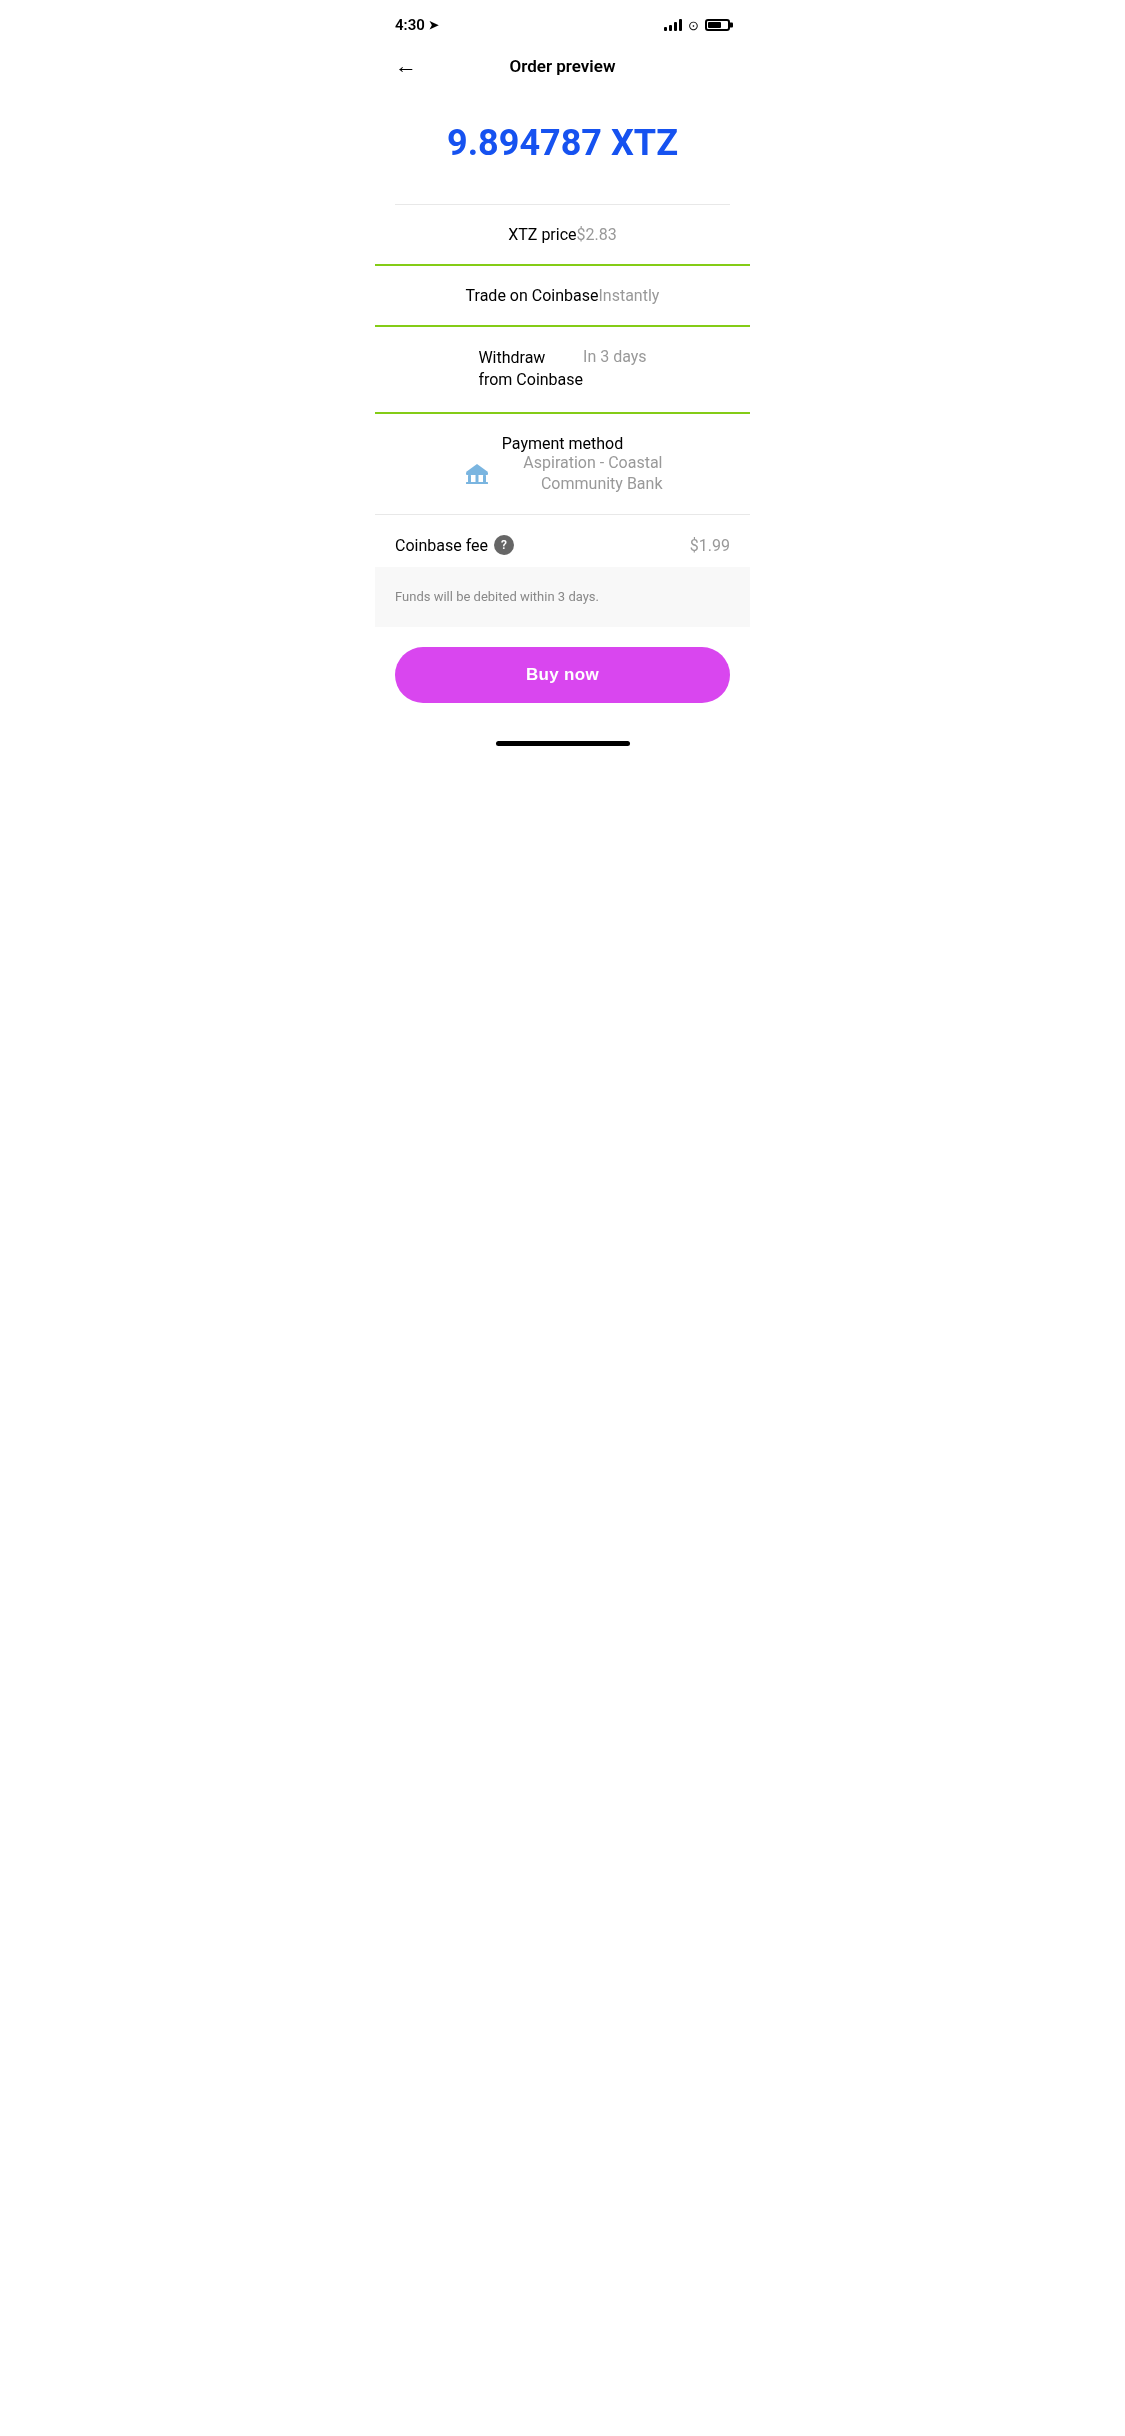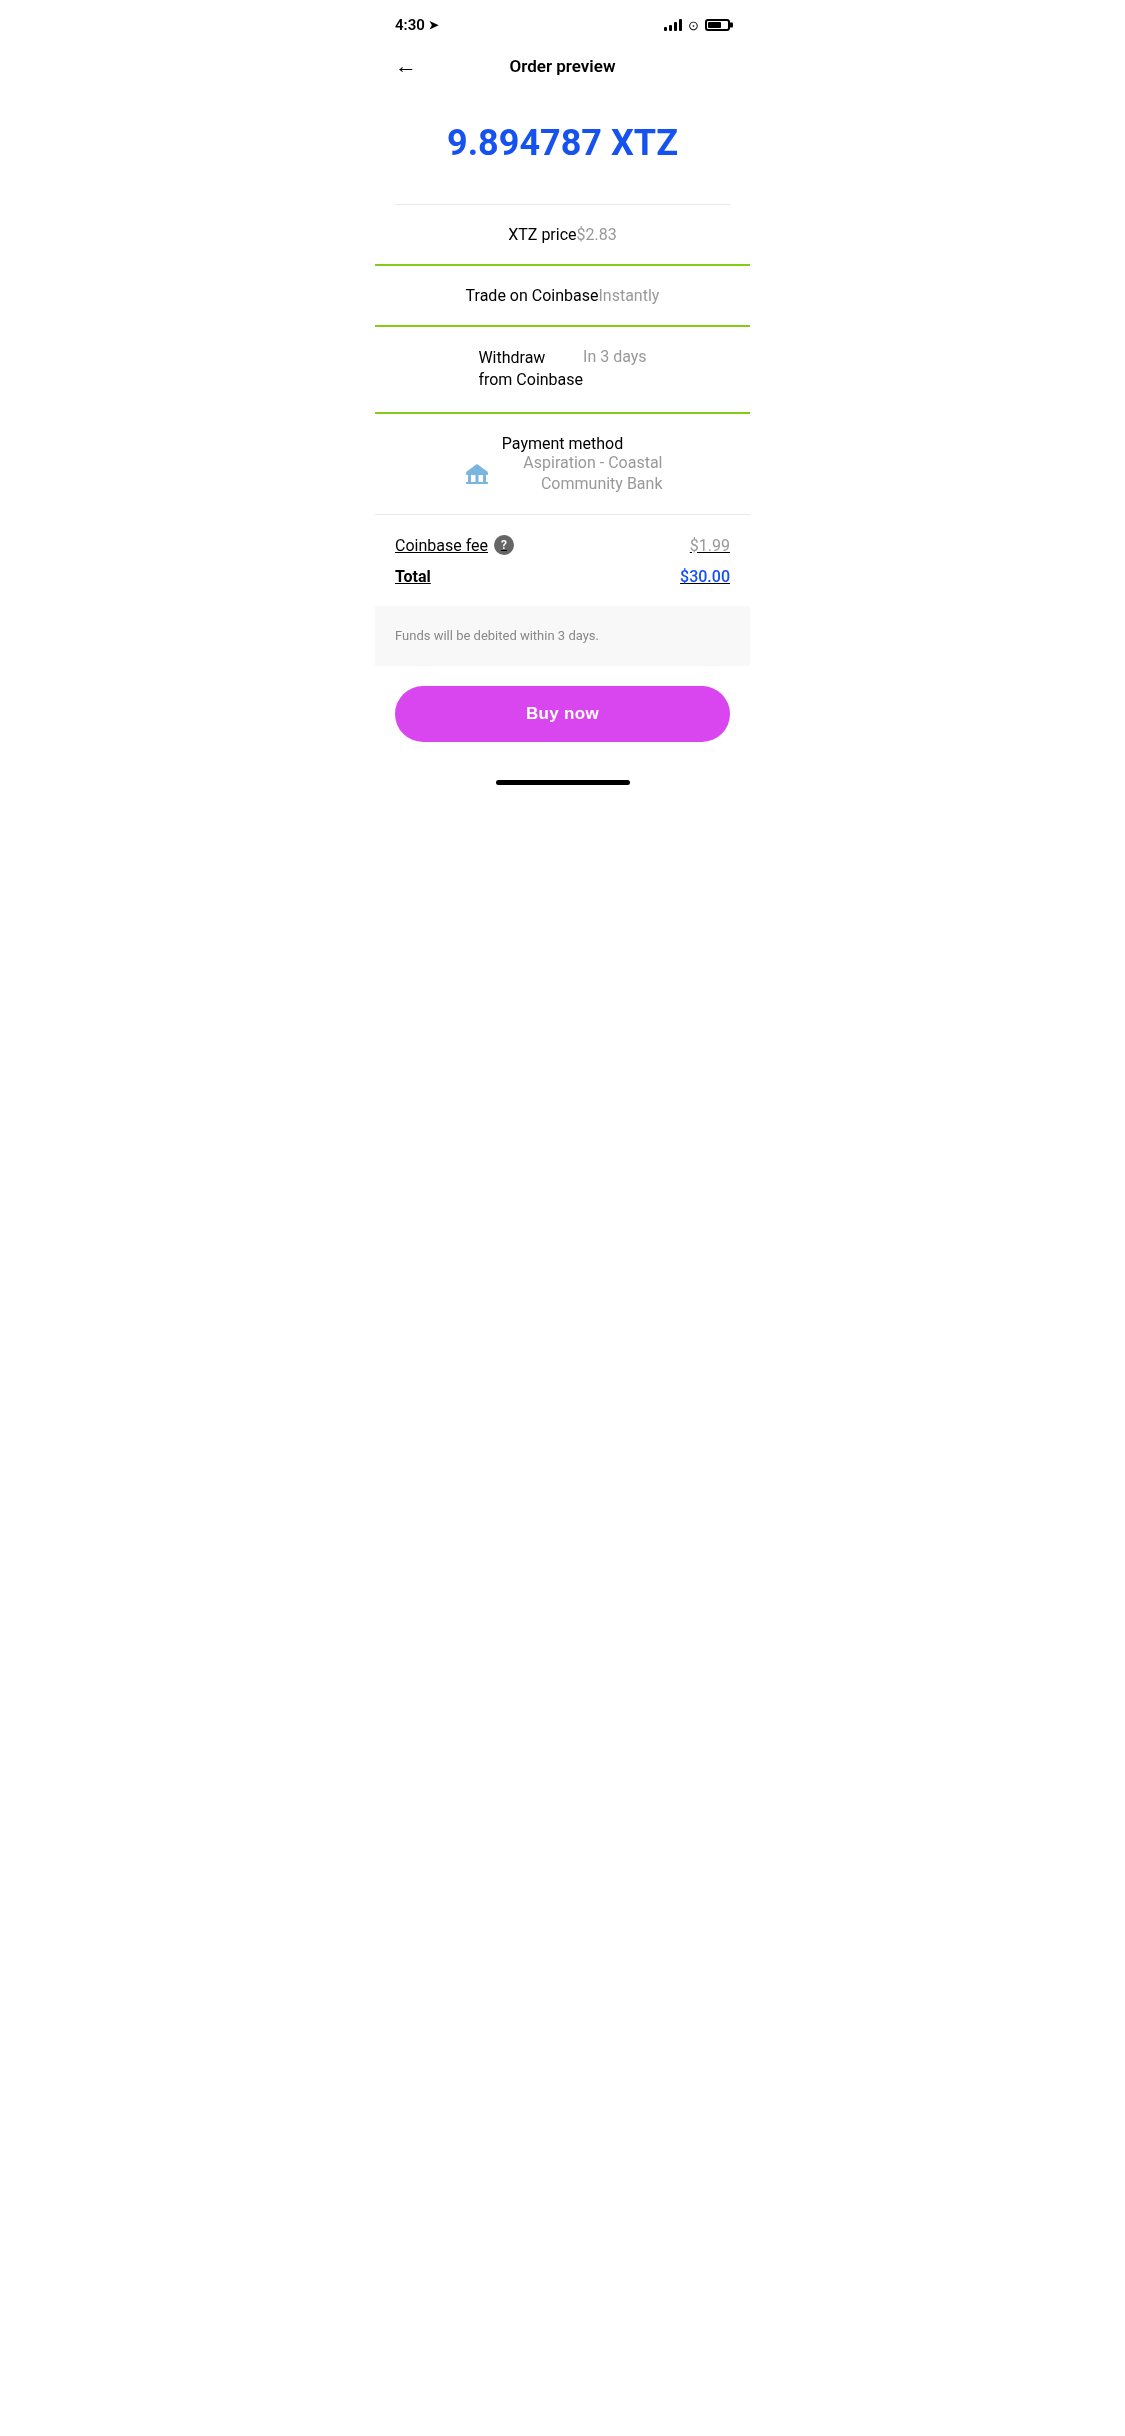--- a/index.html
+++ b/index.html
@@ -206,21 +206,20 @@
     .bank-name {
       font-size: 16px;
       color: #999;
       text-align: right;
       line-height: 1.3;
     }
 
     
     .fee-section {
       padding: 20px 20px 0 20px;
-      text-decoration: underline;
     }
 
     .fee-row {
       display: flex;
       justify-content: space-between;
       align-items: center;
       margin-bottom: 12px;
     }
 
     .fee-label {
@@ -386,24 +385,20 @@
 </div>
 
 <div class="fee-section">
   <div class="fee-row">
     <div class="fee-label">
       <span>Coinbase fee</span>
       <div class="fee-help">?</div>
     </div>
     <span class="fee-value">$1.99</span>
   </div>
-  <div class="total-row">
-    <span class="total-label">Total</span>
-    <span class="total-value">$30.00</span>
-  </div>
 </div>
 
 <div class="disclaimer">
   <p class="disclaimer-text">Funds will be debited within 3 days.</p>
 </div>
 
 <div class="buy-button-container">
   <button class="buy-button">Buy now</button>
 </div>
 

